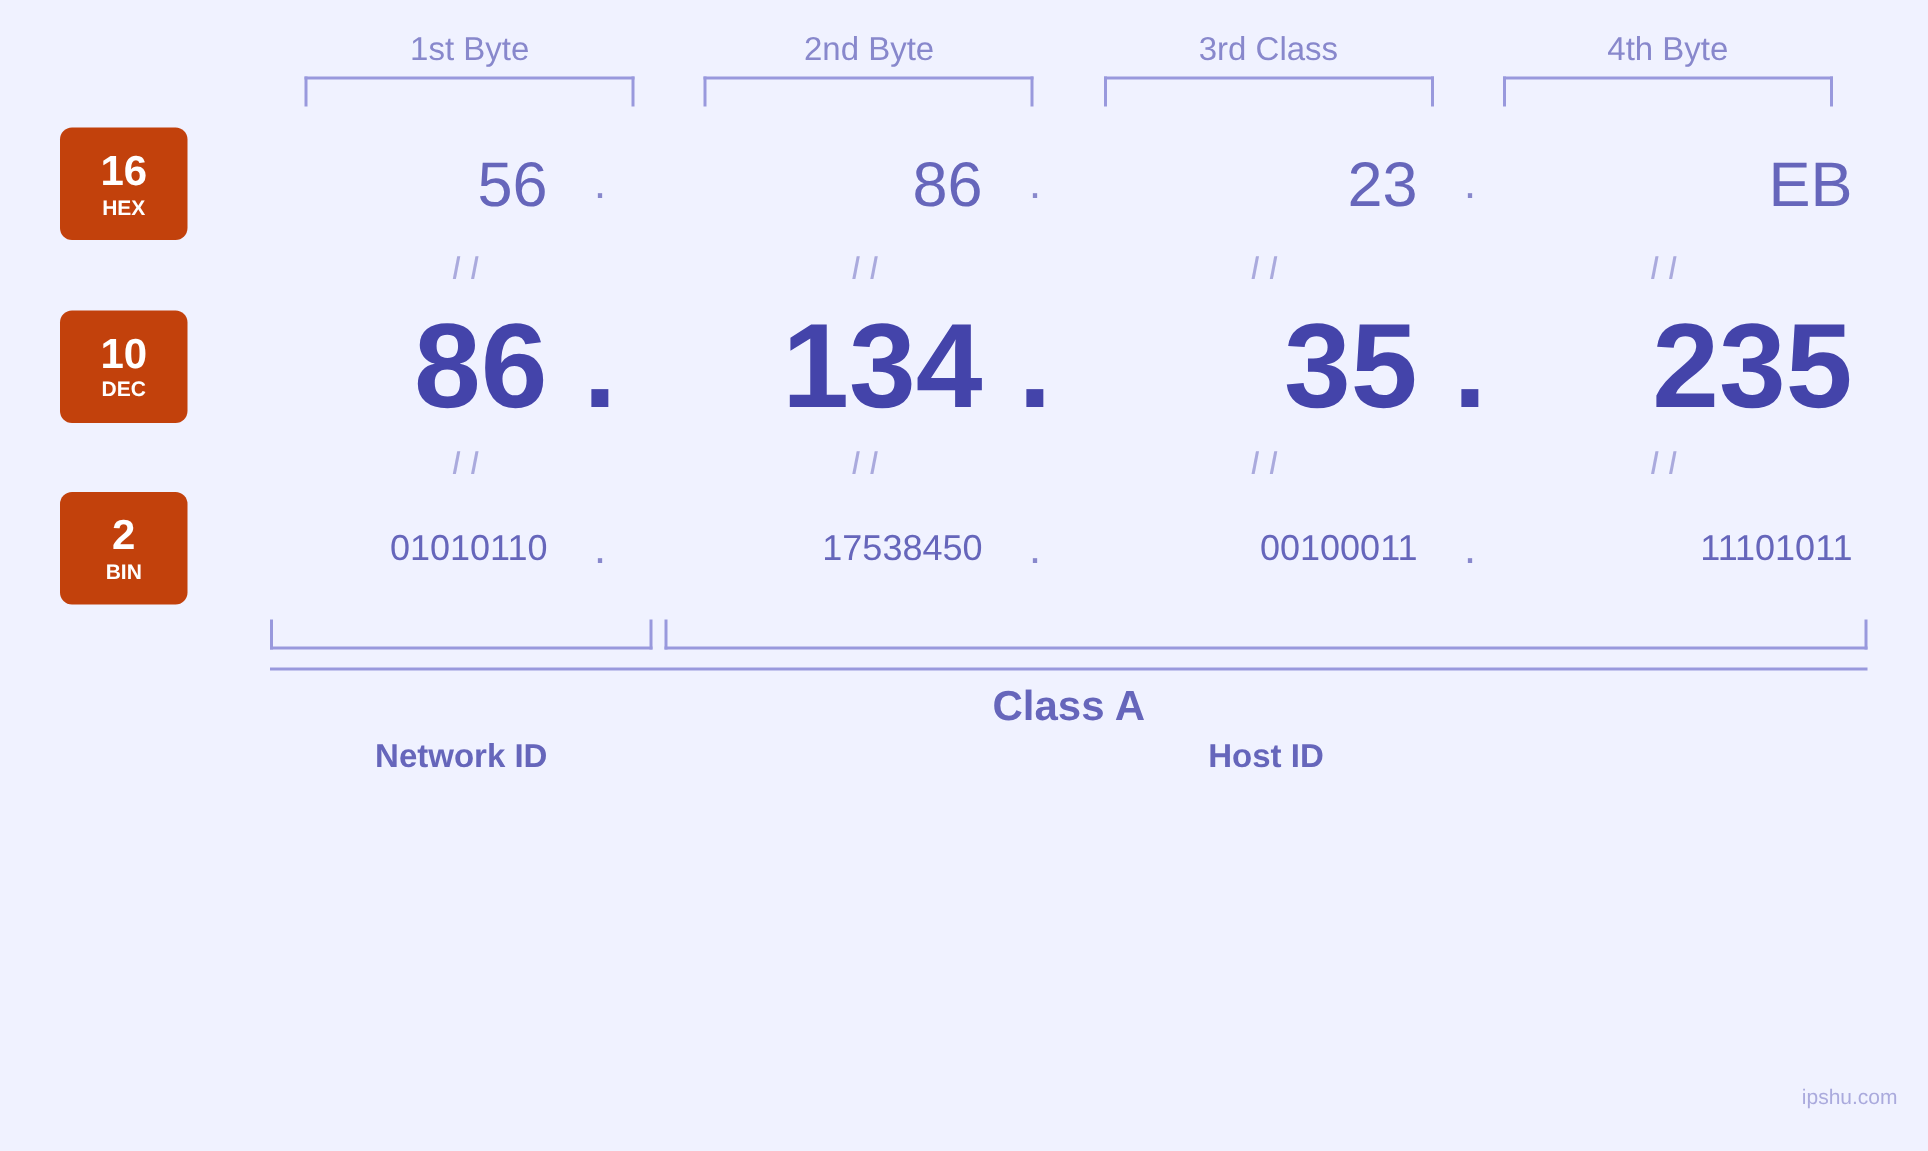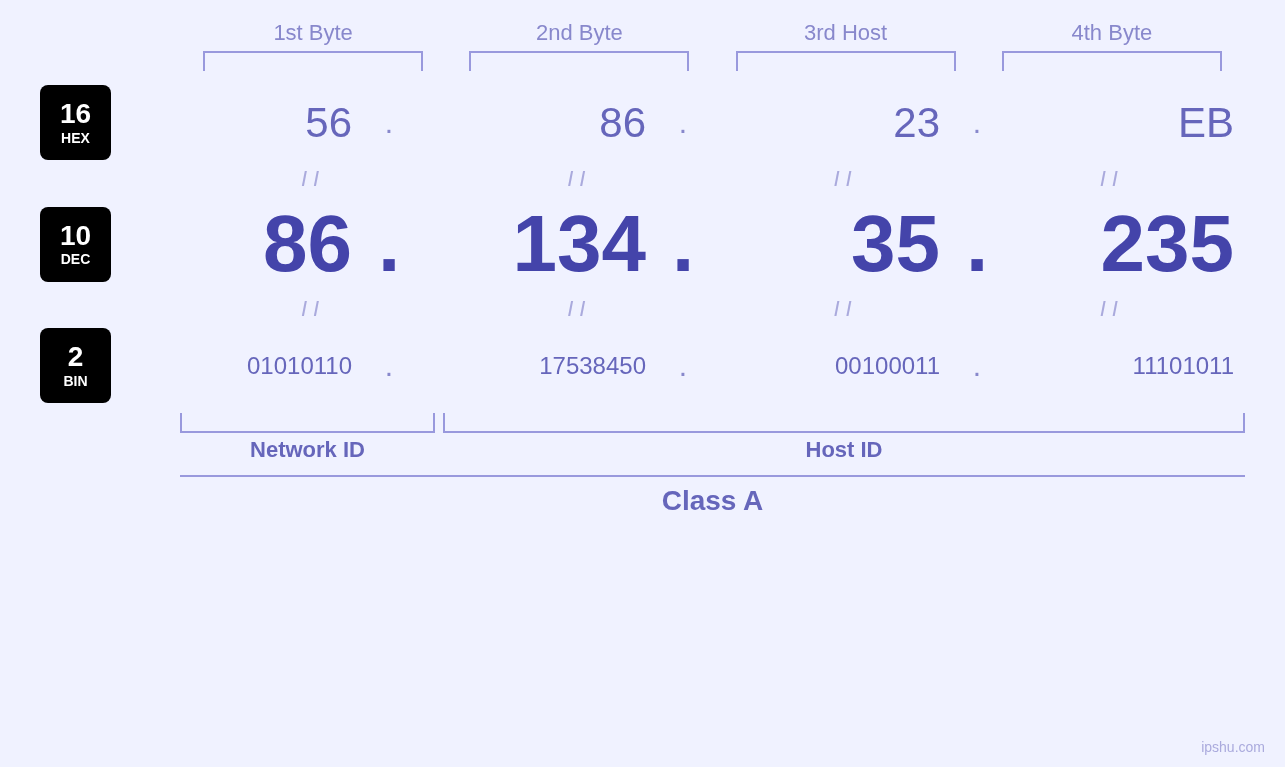--- a/index.html
+++ b/index.html
@@ -63,23 +63,23 @@
 
     .data-row {
       display: flex;
       align-items: center;
       width: 100%;
       margin: 4px 0;
     }
 
     
     .base-badge {
-      width: 71px;
+      width: 85px;
       height: 75px;
-      background-color: #000000;
+      background-color: #c2410c;
       border-radius: 8px;
       display: flex;
       flex-direction: column;
       align-items: center;
       justify-content: center;
       flex-shrink: 0;
       margin-right: 10px;
     }
 
     .base-badge .base-num {
@@ -155,35 +155,35 @@
       width: 220px;
       text-align: center;
       color: #aaaadd;
       font-size: 22px;
       letter-spacing: 6px;
     }
 
     
     .watermark {
       position: absolute;
-      bottom: 12px;
+      bottom: 28px;
       right: 20px;
       color: #aaaadd;
       font-size: 14px;
     }
   </style>
 </head>
 <body>
 
 <div class="main-container">
 
   <div class="byte-headers">
     <div class="byte-header">1st Byte</div>
     <div class="byte-header">2nd Byte</div>
-    <div class="byte-header">3rd Host</div>
+    <div class="byte-header">3rd Class</div>
     <div class="byte-header">4th Byte</div>
   </div>
 
   <div class="bracket-row">
     <div class="bracket"></div>
     <div class="bracket"></div>
     <div class="bracket"></div>
     <div class="bracket"></div>
   </div>
 
@@ -251,26 +251,26 @@
 
   <div style="display:flex; width:100%; padding-left:140px; margin-top:6px; align-items:flex-start;">
 
     <div style="width:255px; height:20px; border-bottom:2px solid #9999dd; border-left:2px solid #9999dd; border-right:2px solid #9999dd; flex-shrink:0;"></div>
 
     <div style="width:8px;"></div>
 
     <div style="flex:1; height:20px; border-bottom:2px solid #9999dd; border-left:2px solid #9999dd; border-right:2px solid #9999dd;"></div>
   </div>
 
+  <div style="width:100%; padding-left:140px; margin-top:12px;">
+    <div style="width:100%; border-top:2px solid #9999dd;"></div>
+    <div style="text-align:center; color:#6666bb; font-size:28px; font-weight:bold; margin-top:8px;">Class A</div>
+  </div>
+
   <div style="display:flex; width:100%; padding-left:140px; margin-top:4px; align-items:center;">
     <div style="width:255px; text-align:center; color:#6666bb; font-size:22px; font-weight:bold; flex-shrink:0;">Network ID</div>
     <div style="width:8px;"></div>
     <div style="flex:1; text-align:center; color:#6666bb; font-size:22px; font-weight:bold;">Host ID</div>
   </div>
 
-  <div style="width:100%; padding-left:140px; margin-top:12px;">
-    <div style="width:100%; border-top:2px solid #9999dd;"></div>
-    <div style="text-align:center; color:#6666bb; font-size:28px; font-weight:bold; margin-top:8px;">Class A</div>
-  </div>
-
 </div>
 
 <div class="watermark">ipshu.com</div>
 
 </body></html>

